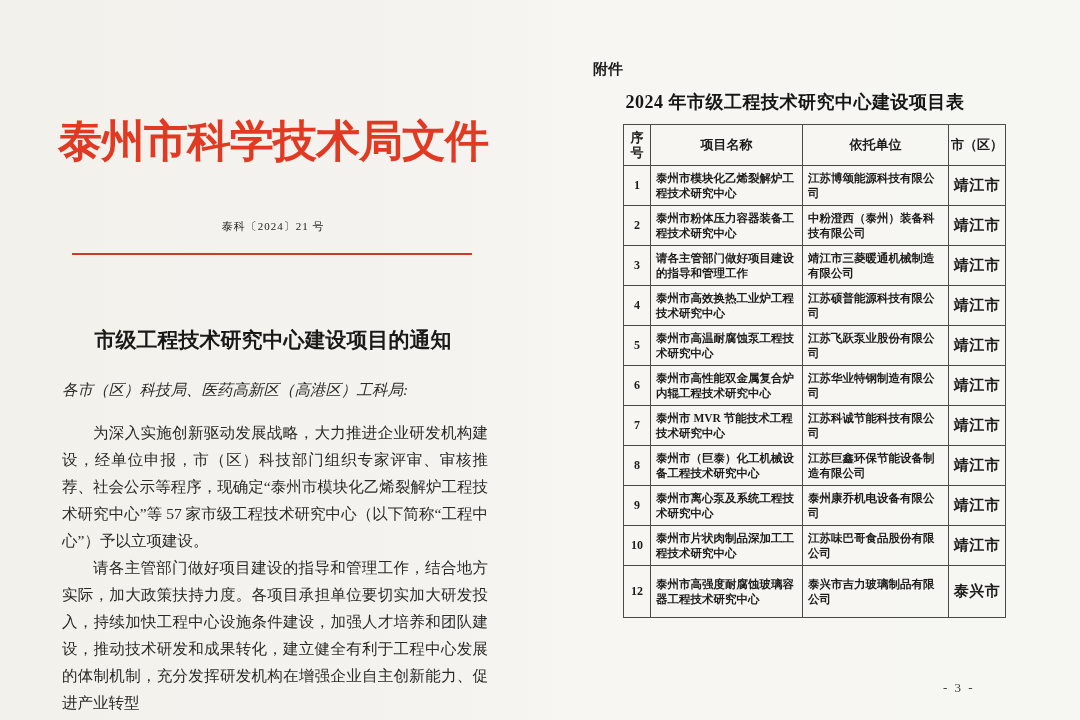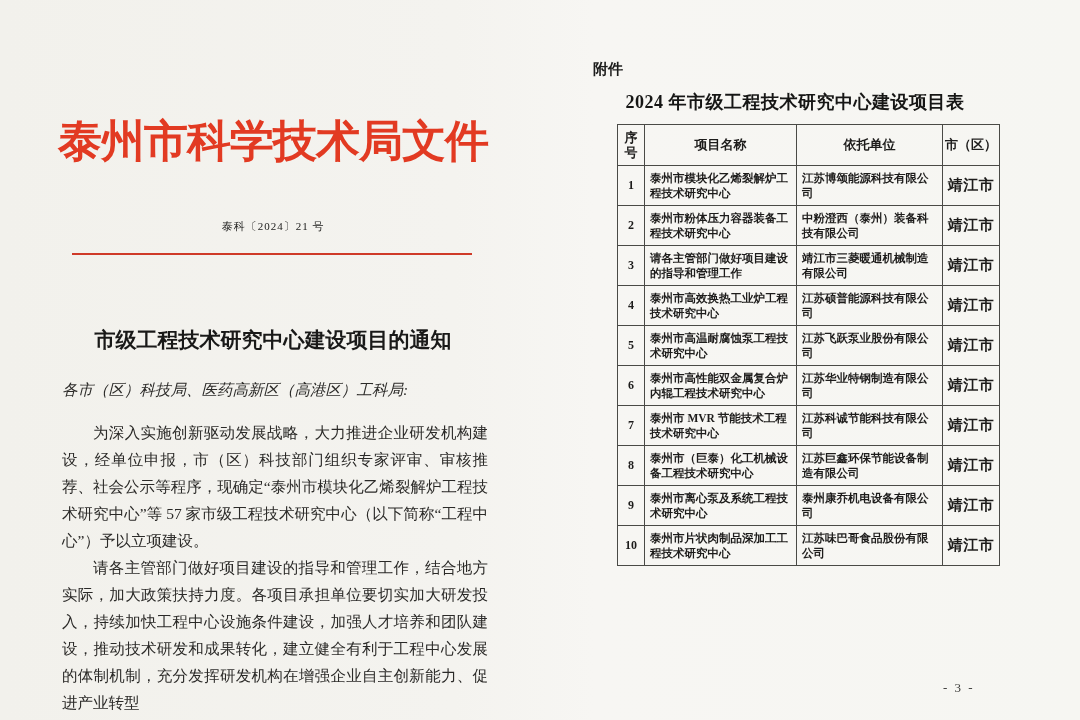--- a/index.html
+++ b/index.html
@@ -35,21 +35,21 @@
   .doc-body p{margin:0;text-indent:2em;}
   .doc-body .salutation{text-indent:0;margin-bottom:16px;font-style:italic;}
   
   .right-page{position:absolute;left:555px;top:0;width:505px;height:556px;}
   .attachment-label{position:absolute;left:38px;top:60px;font-size:15px;font-weight:700;color:#1c1c1b;}
   .table-title{
     position:absolute;left:40px;top:90px;width:400px;text-align:center;
     font-size:18px;font-weight:700;color:#161615;letter-spacing:0.5px;
   }
   .projects-table{
-    position:absolute;left:62px;top:124px;width:382px;
+    position:absolute;left:68px;top:124px;width:382px;
     border-collapse:collapse;table-layout:fixed;
     font-family:"Liberation Serif","DejaVu Serif",serif;
   }
   .projects-table col.c-num{width:27px;}
   .projects-table col.c-project{width:152px;}
   .projects-table col.c-org{width:146px;}
   .projects-table col.c-region{width:57px;}
   .projects-table th,.projects-table td{
     border:1px solid #4a4a46;color:#1d1c1b;vertical-align:middle;
   }
@@ -164,19 +164,25 @@
             <td class="td-project">泰州市离心泵及系统工程技术研究中心</td>
             <td class="td-org">泰州康乔机电设备有限公司</td>
             <td class="td-region">靖江市</td>
           </tr>
           <tr>
             <td class="td-num">10</td>
             <td class="td-project">泰州市片状肉制品深加工工程技术研究中心</td>
             <td class="td-org">江苏味巴哥食品股份有限公司</td>
             <td class="td-region">靖江市</td>
           </tr>
+          <tr class="row-last">
+            <td class="td-num">12</td>
+            <td class="td-project">泰州市高强度耐腐蚀玻璃容器工程技术研究中心</td>
+            <td class="td-org">泰兴市吉力玻璃制品有限公司</td>
+            <td class="td-region">泰兴市</td>
+          </tr>
         </tbody>
     </table>
 
     <div class="page-number">- 3 -</div>
   </div>
 
 </div>
 
 </body></html>

